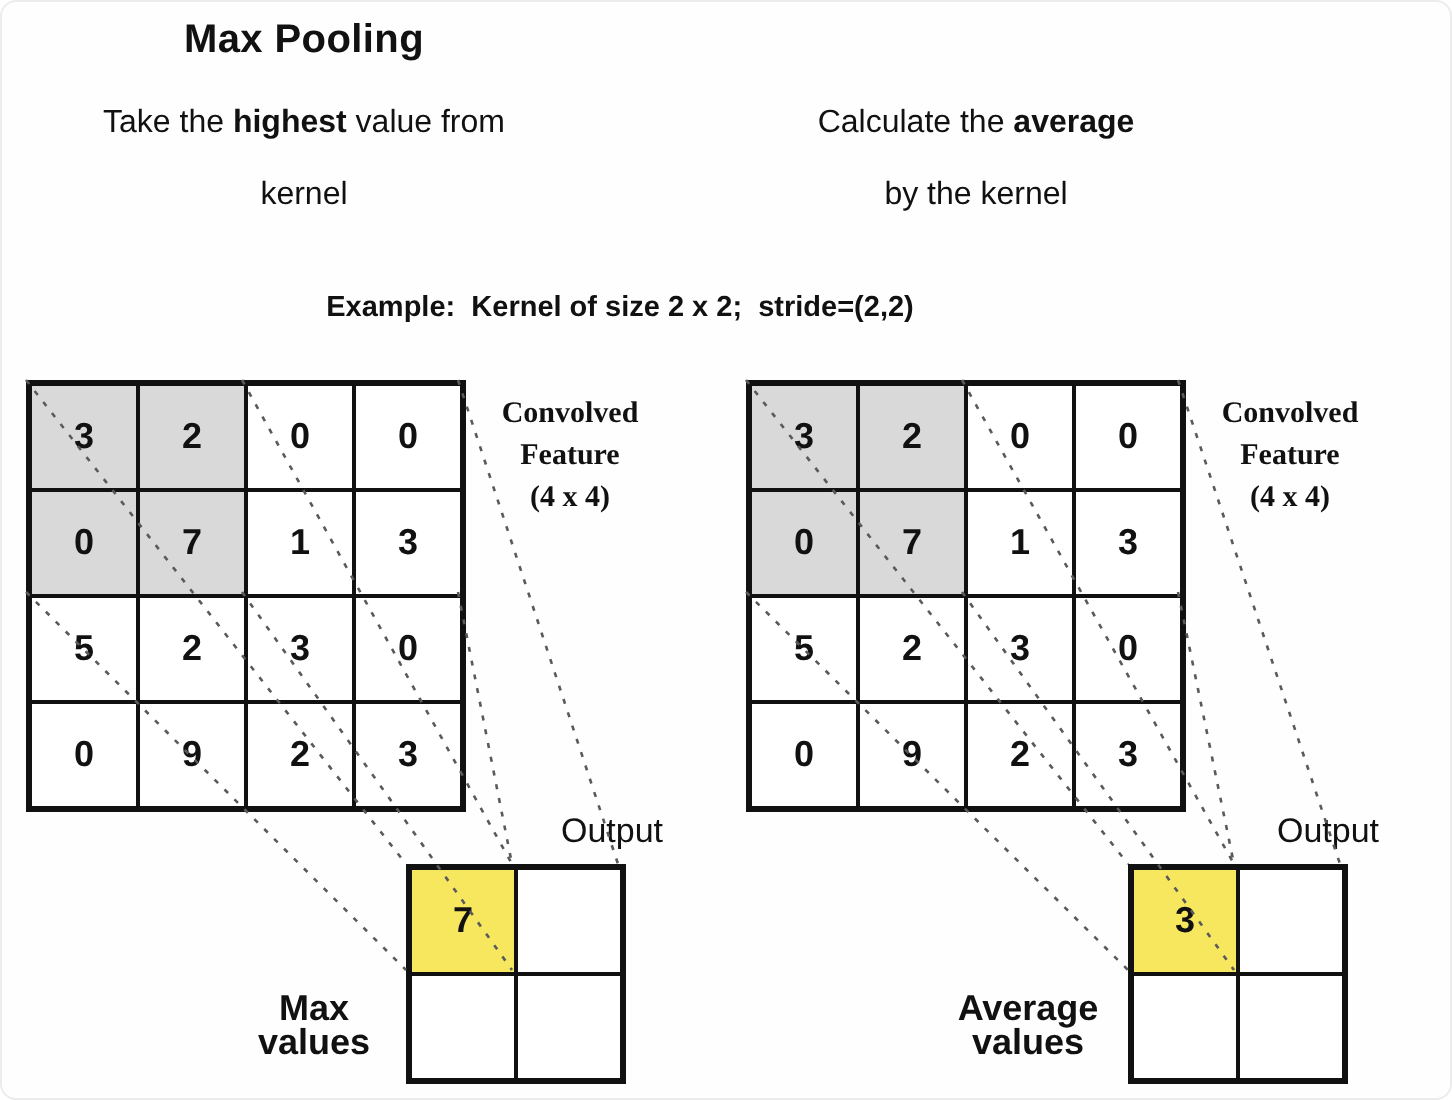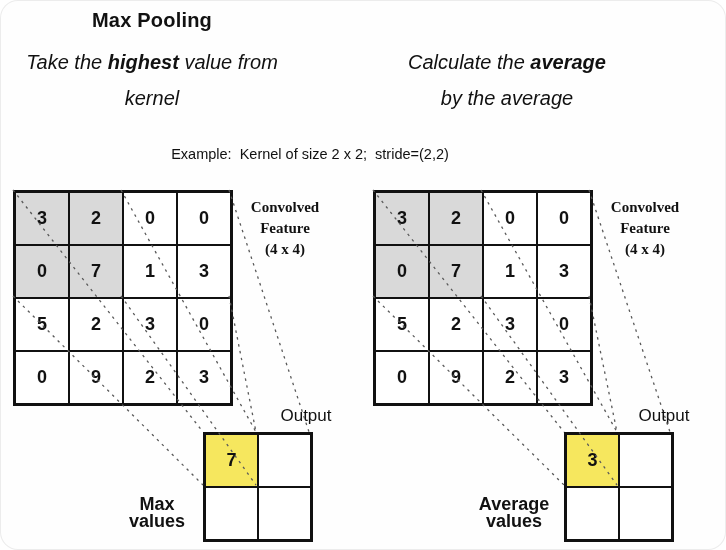--- a/index.html
+++ b/index.html
@@ -1,24 +1,24 @@
 <!DOCTYPE html>
 <html><head>
 <meta charset="utf-8">
 <style>
   html,body{margin:0;padding:0;background:#ffffff;}
   body{font-family:"Liberation Sans","DejaVu Sans",sans-serif;color:#111;}
   #canvas{position:relative;width:726px;height:550px;background:#fefefe;overflow:hidden;
-          border-radius:18px;box-shadow:inset 0 0 0 1px #ececec;}
+          border-radius:8px;box-shadow:inset 0 0 0 1px #ececec;}
   .abs{position:absolute;}
   .center{text-align:center;}
   .title{font-size:20px;font-weight:bold;letter-spacing:.2px;}
-  .desc{font-size:20px;line-height:18px;font-style:italic;}
+  .desc{font-size:16px;line-height:18px;}
   .desc b{font-weight:bold;}
-  .example{font-size:14.5px;font-weight:normal;white-space:pre;}
+  .example{font-size:14.5px;font-weight:bold;white-space:pre;}
   .sidelabel{font-size:15px;font-weight:bold;line-height:21px;font-family:Liberation Serif, serif;}
   .outlabel{font-size:17px;font-weight:normal;}
   .vallabel{font-size:18px;font-weight:bold;line-height:17px;}
   .fgrid{display:grid;grid-template-columns:repeat(4,54px);grid-template-rows:repeat(4,53px);
          border:2px solid #111;background:#fff;}
   .fgrid .cell{border:1px solid #111;display:flex;align-items:center;justify-content:center;
                font-size:18px;font-weight:bold;}
   .ogrid{display:grid;grid-template-columns:repeat(2,53px);grid-template-rows:repeat(2,53px);
          border:2px solid #111;background:#fff;}
   .ogrid .cell{border:1px solid #111;display:flex;align-items:center;justify-content:center;
@@ -30,24 +30,24 @@
 
 <div id="canvas">
 
   <div class="abs center title" style="left:20px;top:9px;width:264px;">Max Pooling</div>
 
   <div class="abs center desc" style="left:20px;top:53px;width:264px;">
     <span>Take the </span><b>highest</b><span> value from</span><br>
     <br>
     <span>kernel</span>
   </div>
-  <div class="abs center desc" style="left:375px;top:53px;width:264px;">
+  <div class="abs center desc" style="left:356px;top:53px;width:264px;">
     <span>Calculate the </span><b>average</b><span></span><br>
     <br>
-    <span>by the average</span>
+    <span>by the kernel</span>
   </div>
 
   <div class="abs center example" style="left:0px;top:146px;width:620px;">Example:  Kernel of size 2 x 2;  stride=(2,2)</div>
 
   <div class="abs fgrid" id="fgrid-left" style="left:13px;top:190px;">
       <div class="cell" style="background: rgb(217, 217, 217);">3</div>
       <div class="cell" style="background: rgb(217, 217, 217);">2</div>
       <div class="cell">0</div>
       <div class="cell">0</div>
       <div class="cell" style="background: rgb(217, 217, 217);">0</div>

